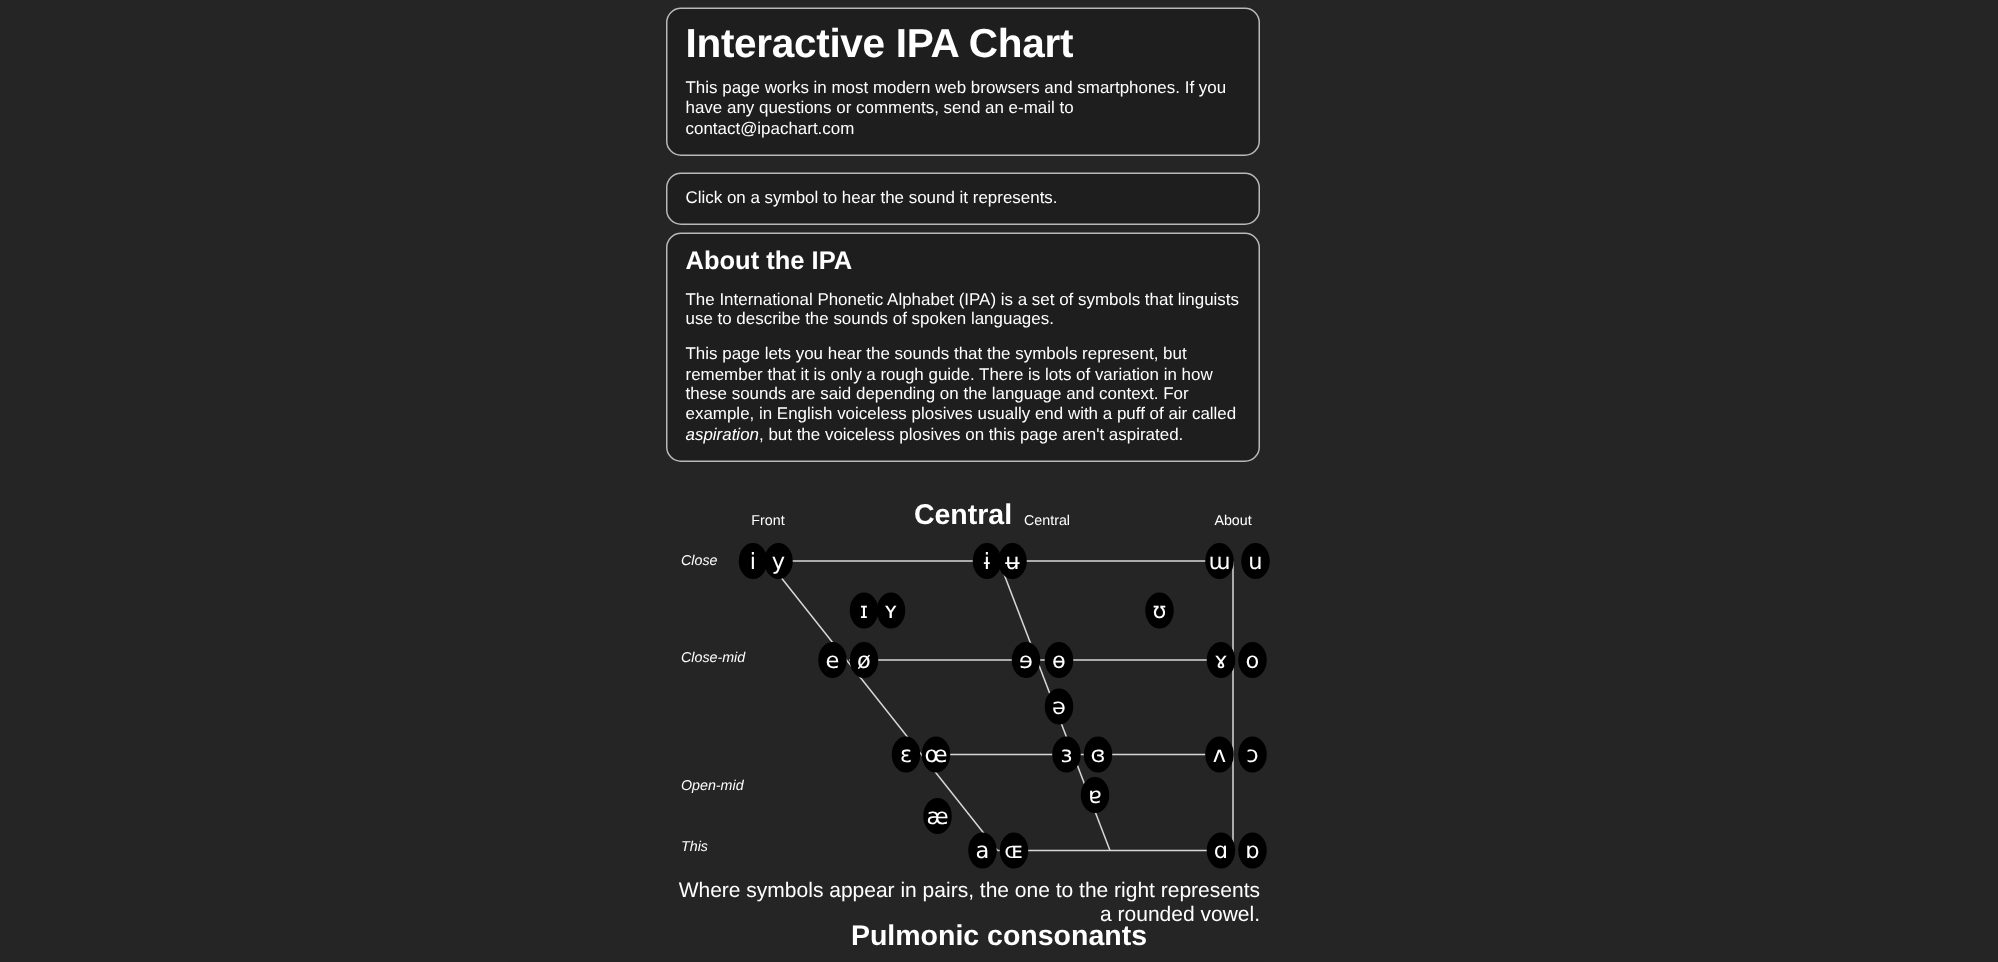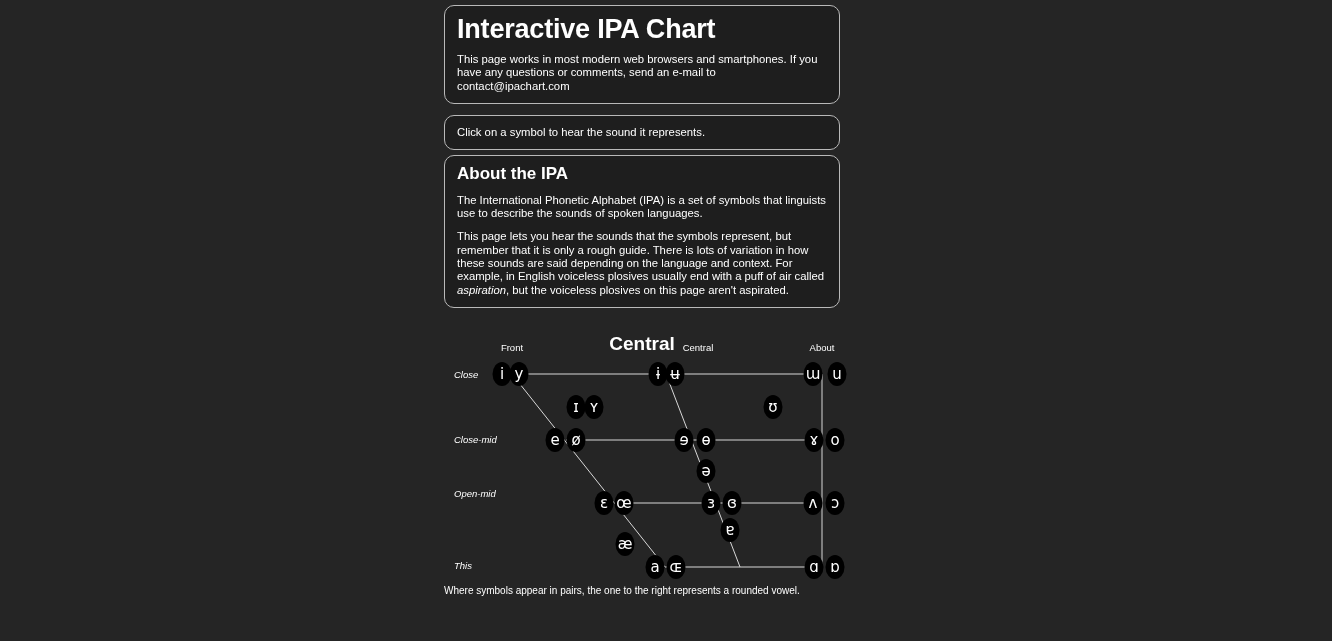--- a/index.html
+++ b/index.html
@@ -79,22 +79,22 @@
     display: flex;
     align-items: center;
     justify-content: center;
     font-size: 15px;
     line-height: 1;
     transform: translate(-50%, -50%);
     cursor: pointer;
     font-family: "DejaVu Sans", sans-serif;
   }
   .vowel-caption {
-    text-align: left;
-    font-size: 10px;
+    text-align: right;
+    font-size: 14px;
     margin-top: 2px;
   }
 
   
   .cons-title {
     text-align: center;
     font-size: 19px;
     font-weight: bold;
     margin: 12px 0 3px 0;
   }
@@ -143,21 +143,21 @@
         <line x1="512" y1="374" x2="665" y2="567" stroke="#d8d8d8" stroke-width="1"></line>
         <line x1="666" y1="374" x2="740" y2="567" stroke="#d8d8d8" stroke-width="1"></line>
         <line x1="822" y1="374" x2="822" y2="567" stroke="#d8d8d8" stroke-width="1"></line>
       </svg>
     <div id="vowel-axis-labels">
         <div class="axis-label col-label" style="left: 512px; top: 342px;">Front</div>
         <div class="axis-label col-label" style="left: 666px; top: 342px; margin-left: 32px;">Central</div>
         <div class="axis-label col-label" style="left: 822px; top: 342px;">About</div>
         <div class="axis-label row-label" style="left: 454px; top: 374px;">Close</div>
         <div class="axis-label row-label" style="left: 454px; top: 439px;">Close-mid</div>
-        <div class="axis-label row-label" style="left: 454px; top: 493px;">Open-mid</div>
+        <div class="axis-label row-label" style="left: 454px; top: 524px;">Open-mid</div>
         <div class="axis-label row-label" style="left: 454px; top: 565px;">This</div>
       </div>
     <div id="vowel-symbols" style="pointer-events:auto;">
         <div class="vsym" style="left: 502px; top: 374px;">i</div>
         <div class="vsym" style="left: 519px; top: 374px;">y</div>
         <div class="vsym" style="left: 658px; top: 374px;">ɨ</div>
         <div class="vsym" style="left: 675px; top: 374px;">ʉ</div>
         <div class="vsym" style="left: 813px; top: 374px;">ɯ</div>
         <div class="vsym" style="left: 837px; top: 374px;">u</div>
         <div class="vsym" style="left: 576px; top: 407px;">ɪ</div>
@@ -182,14 +182,20 @@
         <div class="vsym" style="left: 676px; top: 567px;">ɶ</div>
         <div class="vsym" style="left: 814px; top: 567px;">ɑ</div>
         <div class="vsym" style="left: 835px; top: 567px;">ɒ</div>
       </div>
   </div>
 
   <div class="column" style="top:583px;">
     <div class="vowel-caption">Where symbols appear in pairs, the one to the right represents a rounded vowel.</div>
   </div>
 
+  <div style="position:absolute;left:0;top:602px;width:1332px;">
+    <div class="cons-title">Pulmonic consonants</div>
+    <table class="cons-table">
+      
+    </table>
+  </div>
 
 </div>
 
 </body></html>

